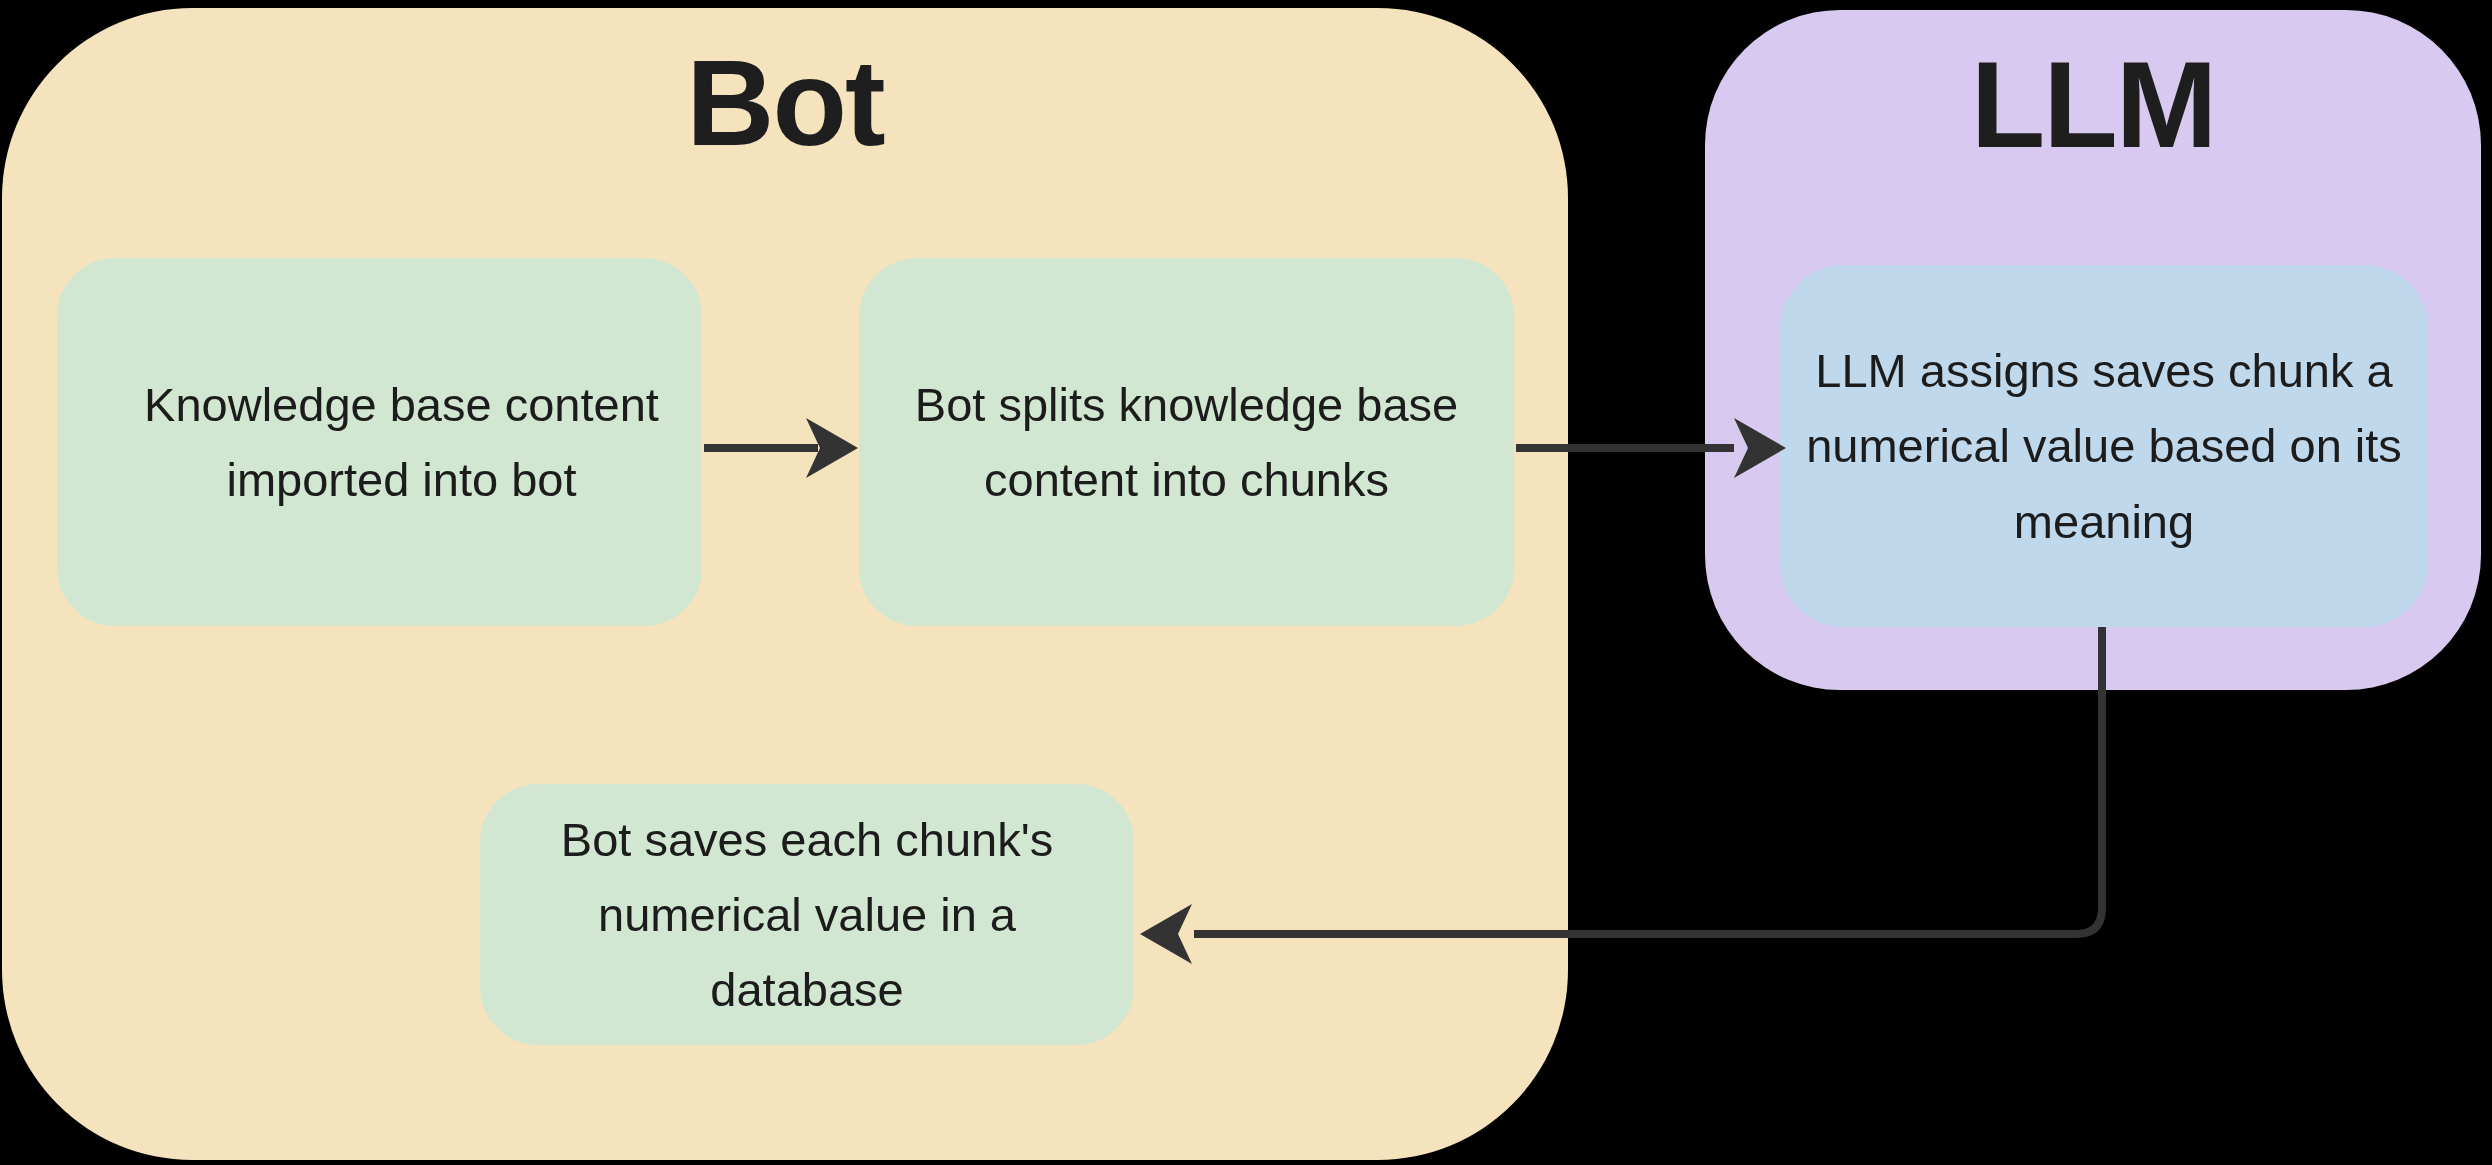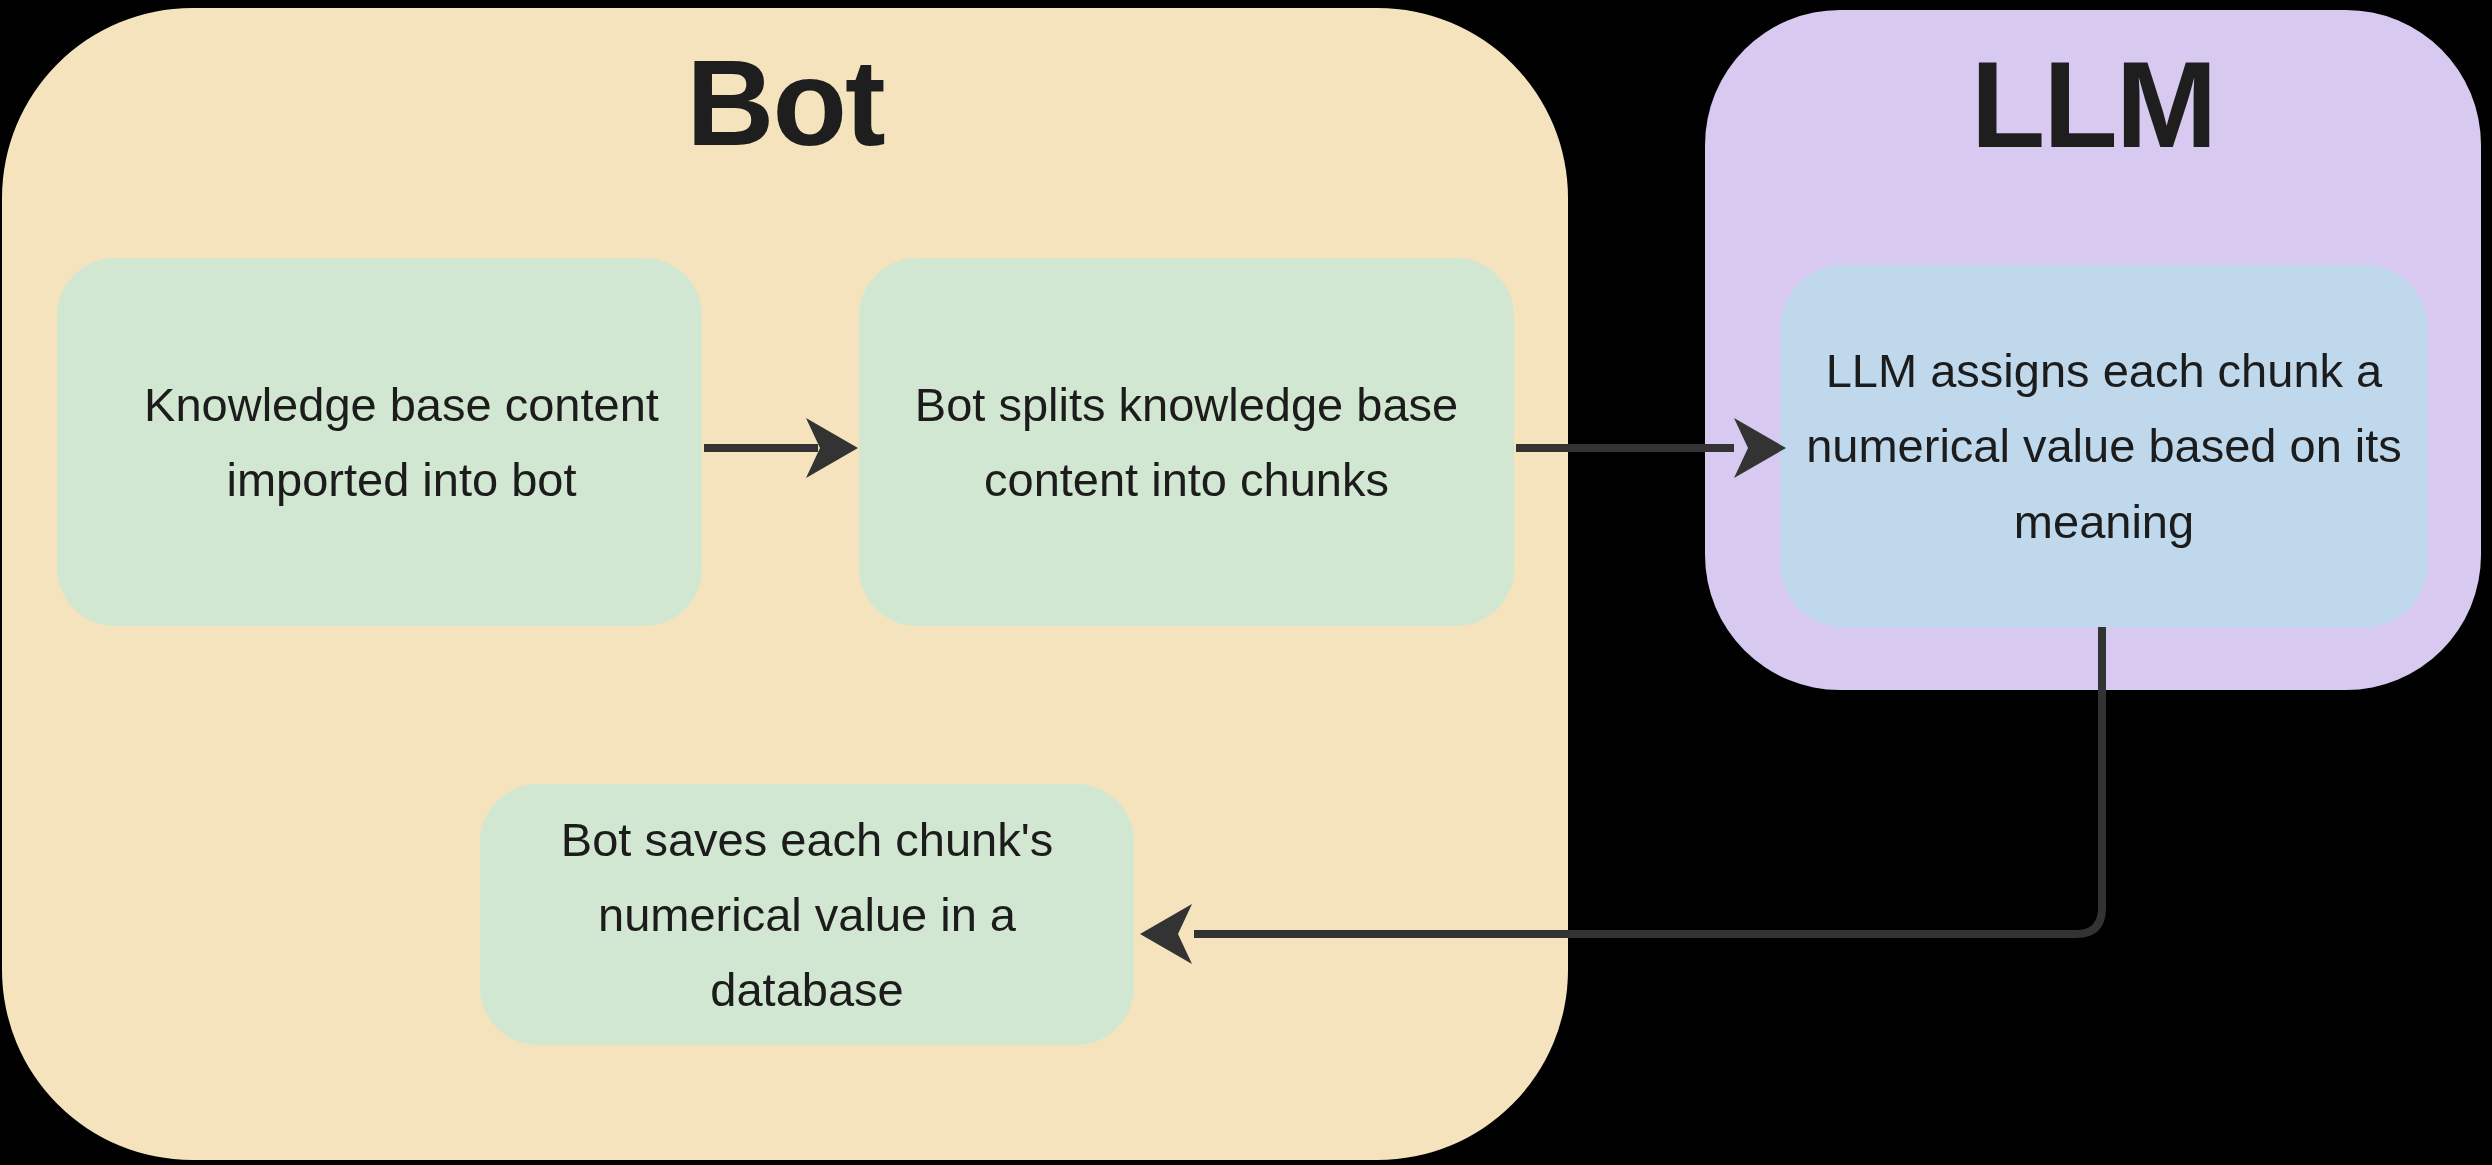--- a/index.html
+++ b/index.html
@@ -106,21 +106,21 @@
   <div class="container container-llm">
     <div class="container-title">LLM</div>
   </div>
 
   <div class="step step-bot step-import">Knowledge base content
 imported into bot</div>
 
   <div class="step step-bot step-split">Bot splits knowledge base
 content into chunks</div>
 
-  <div class="step step-llm step-assign">LLM assigns each chunk a
+  <div class="step step-llm step-assign">LLM assigns saves chunk a
 numerical value based on its
 meaning</div>
 
   <div class="step step-bot step-save">Bot saves each chunk's
 numerical value in a
 database</div>
 
   <svg class="arrows-overlay" viewBox="0 0 2492 1165" xmlns="http://www.w3.org/2000/svg">
 
     <g>

